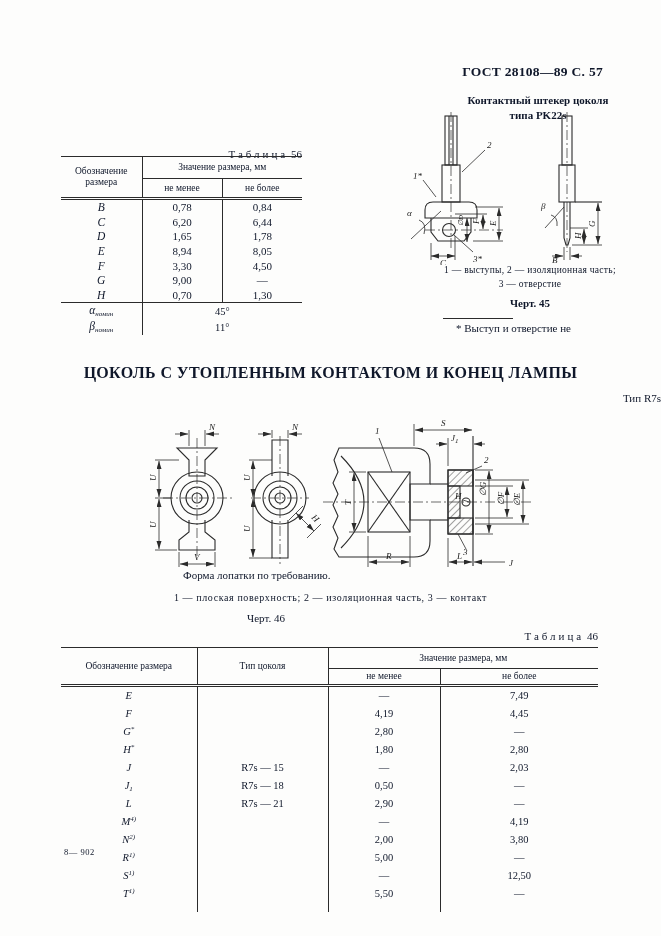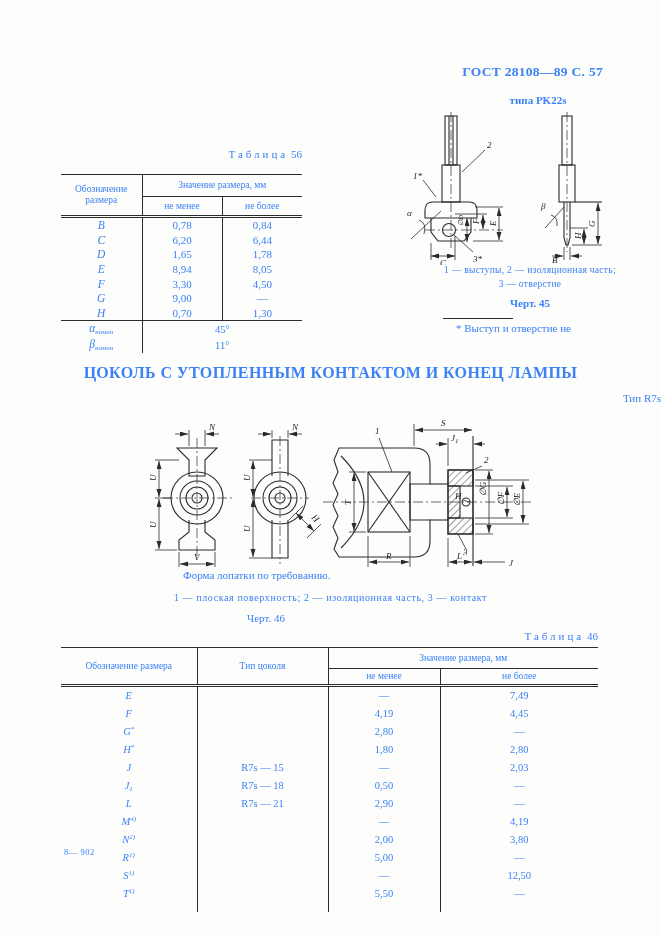--- a/index.html
+++ b/index.html
@@ -1,17 +1,17 @@
 <!DOCTYPE html>
 <html><head>
 <meta charset="utf-8">
 <style>
   html,body{margin:0;padding:0;background:#e8e8e6;}
   .page{position:relative;width:661px;height:936px;background:#fdfdfc;margin:0 auto;
-        font-family:"Liberation Serif","DejaVu Serif",serif;color:#3b82f6;overflow:hidden;}
+        font-family:"Liberation Serif","DejaVu Serif",serif;color:#0f172a;overflow:hidden;}
   .abs{position:absolute;}
   .gost-header{top:64px;right:58px;font-size:13.5px;font-weight:bold;letter-spacing:.3px;}
   .fig45-title{left:428px;top:93px;width:220px;text-align:center;font-weight:bold;
                font-size:11px;line-height:15px;}
   .tbl-title{font-size:11px;text-align:right;}
   .tbl-title .w{letter-spacing:3px;}
   .t45-title{left:61px;top:148px;width:241px;}
   .t46-title{left:61px;top:630px;width:537px;}
 
   table{border-collapse:collapse;table-layout:fixed;}
@@ -20,21 +20,21 @@
   .gt th{font-size:9.5px;line-height:11px;}
   .gt .br{border-right:1px solid #2b2b2b;}
   .gt .bb{border-bottom:1px solid #2b2b2b;}
   .gt .dbl{border-bottom:3px double #2b2b2b;}
   .gt td{font-size:11px;}
   .gt td.nm i{font-size:11.5px;}
   sub,sup{font-size:7px;}
   sub{vertical-align:-2px;}
   sup{vertical-align:4px;}
 
-  .t45{left:61px;top:174px;}
+  .t45{left:61px;top:156px;}
   .t45 table{width:241px;}
   .t45 col.c1{width:81px}.t45 col.c2{width:80px}.t45 col.c3{width:80px}
   .t45 tr.hr1 th{height:21px;}
   .t45 tr.hr2 th{height:18px;}
   .t45 tr.d td{height:14.6px;}
   .t45 tr.sep td{border-top:1px solid #2b2b2b;}
   .t45 tr.g td{height:16px;font-size:10.5px;}
 
   .t46{left:61px;top:647px;}
   .t46 table{width:537px;}
@@ -64,20 +64,21 @@
   svg .cl{stroke-dasharray:10,3,2,3;stroke-width:.7;}
 </style>
 </head>
 <body>
 
 <div class="page">
 
   <div class="abs gost-header">ГОСТ 28108—89 С. 57</div>
 
   <div class="abs fig45-title">
+    <div>Контактный штекер цоколя</div>
     <div>типа PK22s</div>
   </div>
 
   <div class="abs tbl-title t45-title">
     <span class="w">Таблица</span>&nbsp;<span>56</span>
   </div>
 
   <div class="abs t45">
     <table class="gt">
       <colgroup>

